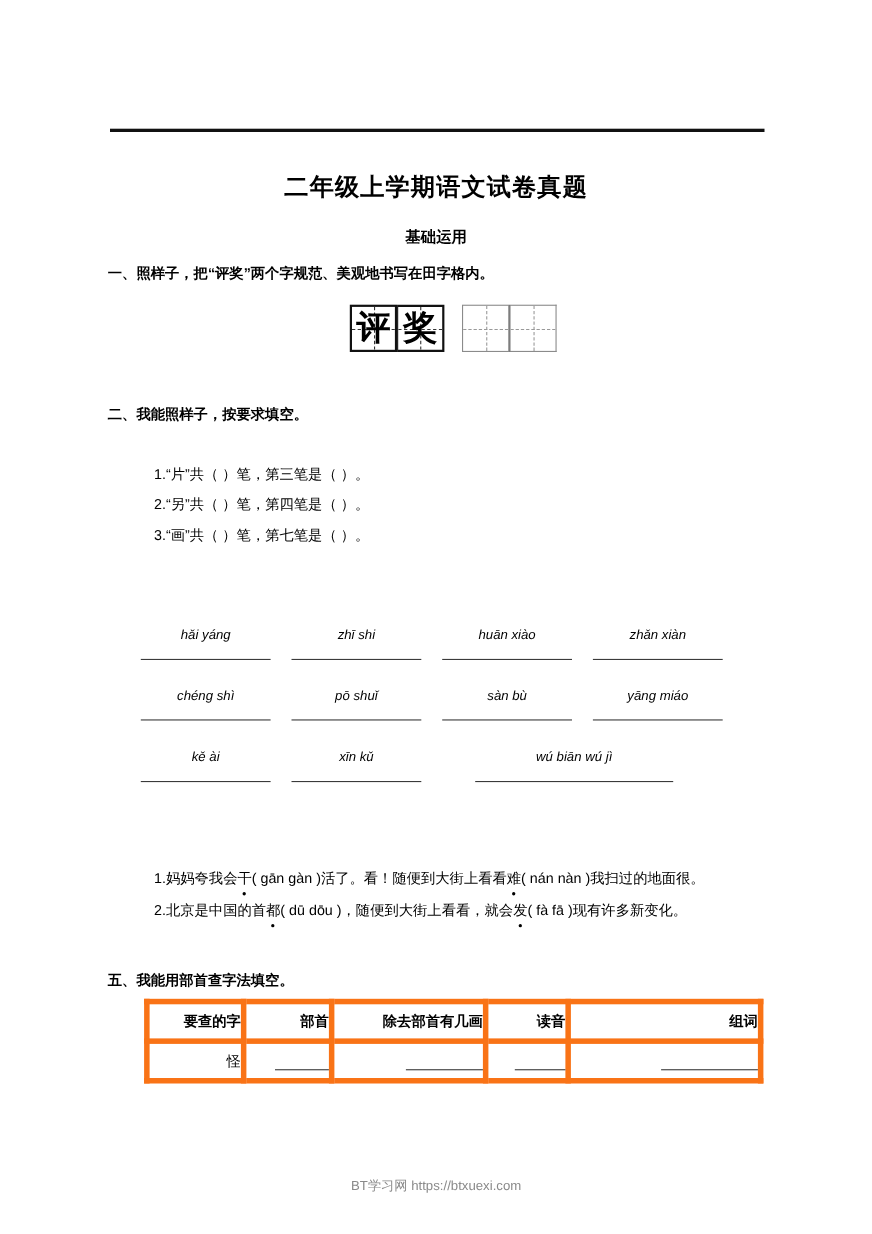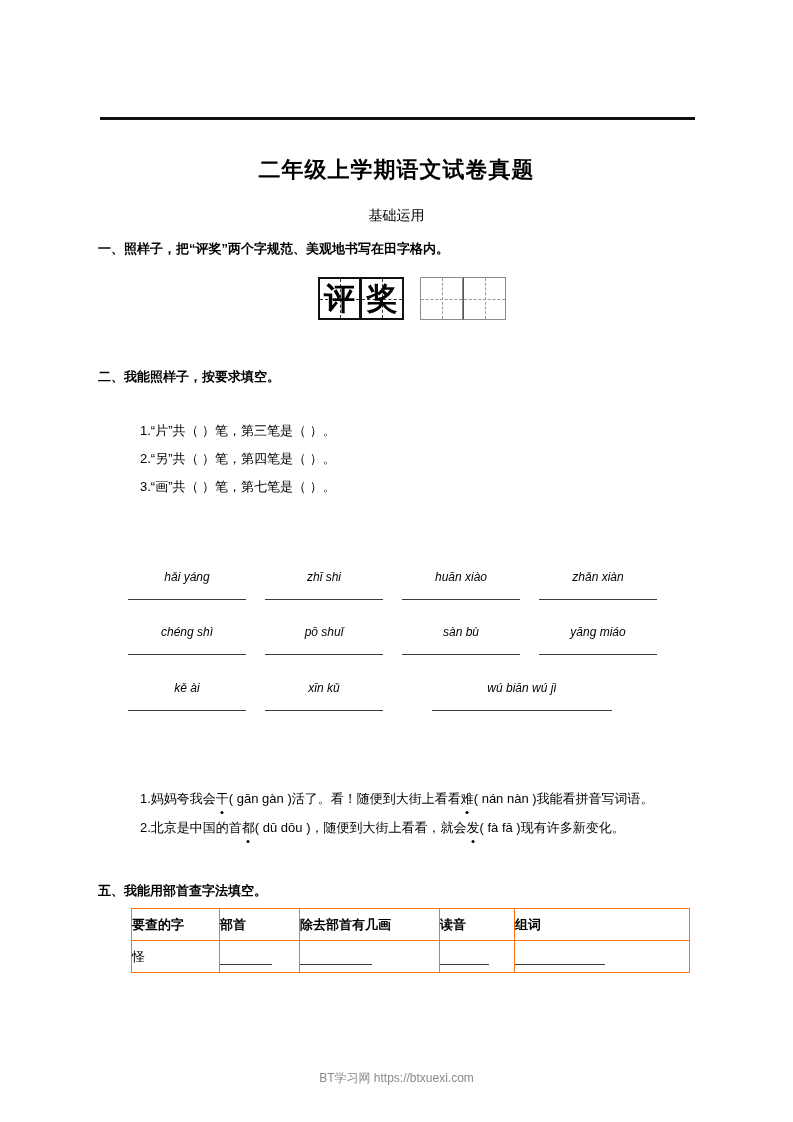--- a/index.html
+++ b/index.html
@@ -44,21 +44,21 @@
     font-weight: bold;
     letter-spacing: 1px;
   }
   .doc-subtitle {
     position: absolute;
     left: 0;
     top: 207px;
     width: 793px;
     text-align: center;
     font-size: 14px;
-    font-weight: normal;
+    font-weight: bold;
   }
 
   
   .sec-head {
     position: absolute;
     left: 98px;
     font-size: 13px;
     font-weight: bold;
     white-space: nowrap;
   }
@@ -169,23 +169,23 @@
   .lookup-table {
     position: absolute;
     left: 131px;
     top: 908px;
     width: 558px;
     border-collapse: collapse;
     table-layout: fixed;
     font-size: 13px;
   }
   .lookup-table td {
-    border: 1px solid #f97316;
+    border: 5px solid #f97316;
     height: 31px;
-    text-align: left;
+    text-align: right;
     vertical-align: middle;
     padding: 0;
   }
   .lookup-table .hdr td { font-weight: bold; }
   .blank-rule {
     display: inline-block;
     width: 66%;
     height: 0;
     border-top: 1px solid #3a3a3a;
     vertical-align: -4px;
@@ -278,21 +278,21 @@
     <span class="py-text">xīn  kǔ</span>
     <span class="py-rule"></span>
   </div>
   <div class="py-item" style="left:432px; top:681px; width:180px;">
     <span class="py-text">wú  biān  wú  jì</span>
     <span class="py-rule"></span>
   </div>
 
 
   <div class="line" style="left:140px; top:790px;">
-    <span>1.</span><span>妈妈夸我会</span><span class="dot-char">干</span><span>( gān    gàn )活了。看！随便到大街上看看</span><span class="dot-char">难</span><span>( nán    nàn )我能看拼音写词语。</span>
+    <span>1.</span><span>妈妈夸我会</span><span class="dot-char">干</span><span>( gān    gàn )活了。看！随便到大街上看看</span><span class="dot-char">难</span><span>( nán    nàn )我扫过的地面很。</span>
   </div>
 
   <div class="line" style="left:140px; top:819px;">
     <span>2.</span><span>北京是中国的首</span><span class="dot-char">都</span><span>( dū    dōu )，随便到大街上看看，就会</span><span class="dot-char">发</span><span>( fà    fā )现有许多新变化。</span>
   </div>
 
   <div class="sec-head" style="top:882px;">五、我能用部首查字法填空。</div>
 
   <table class="lookup-table">
     <colgroup>

